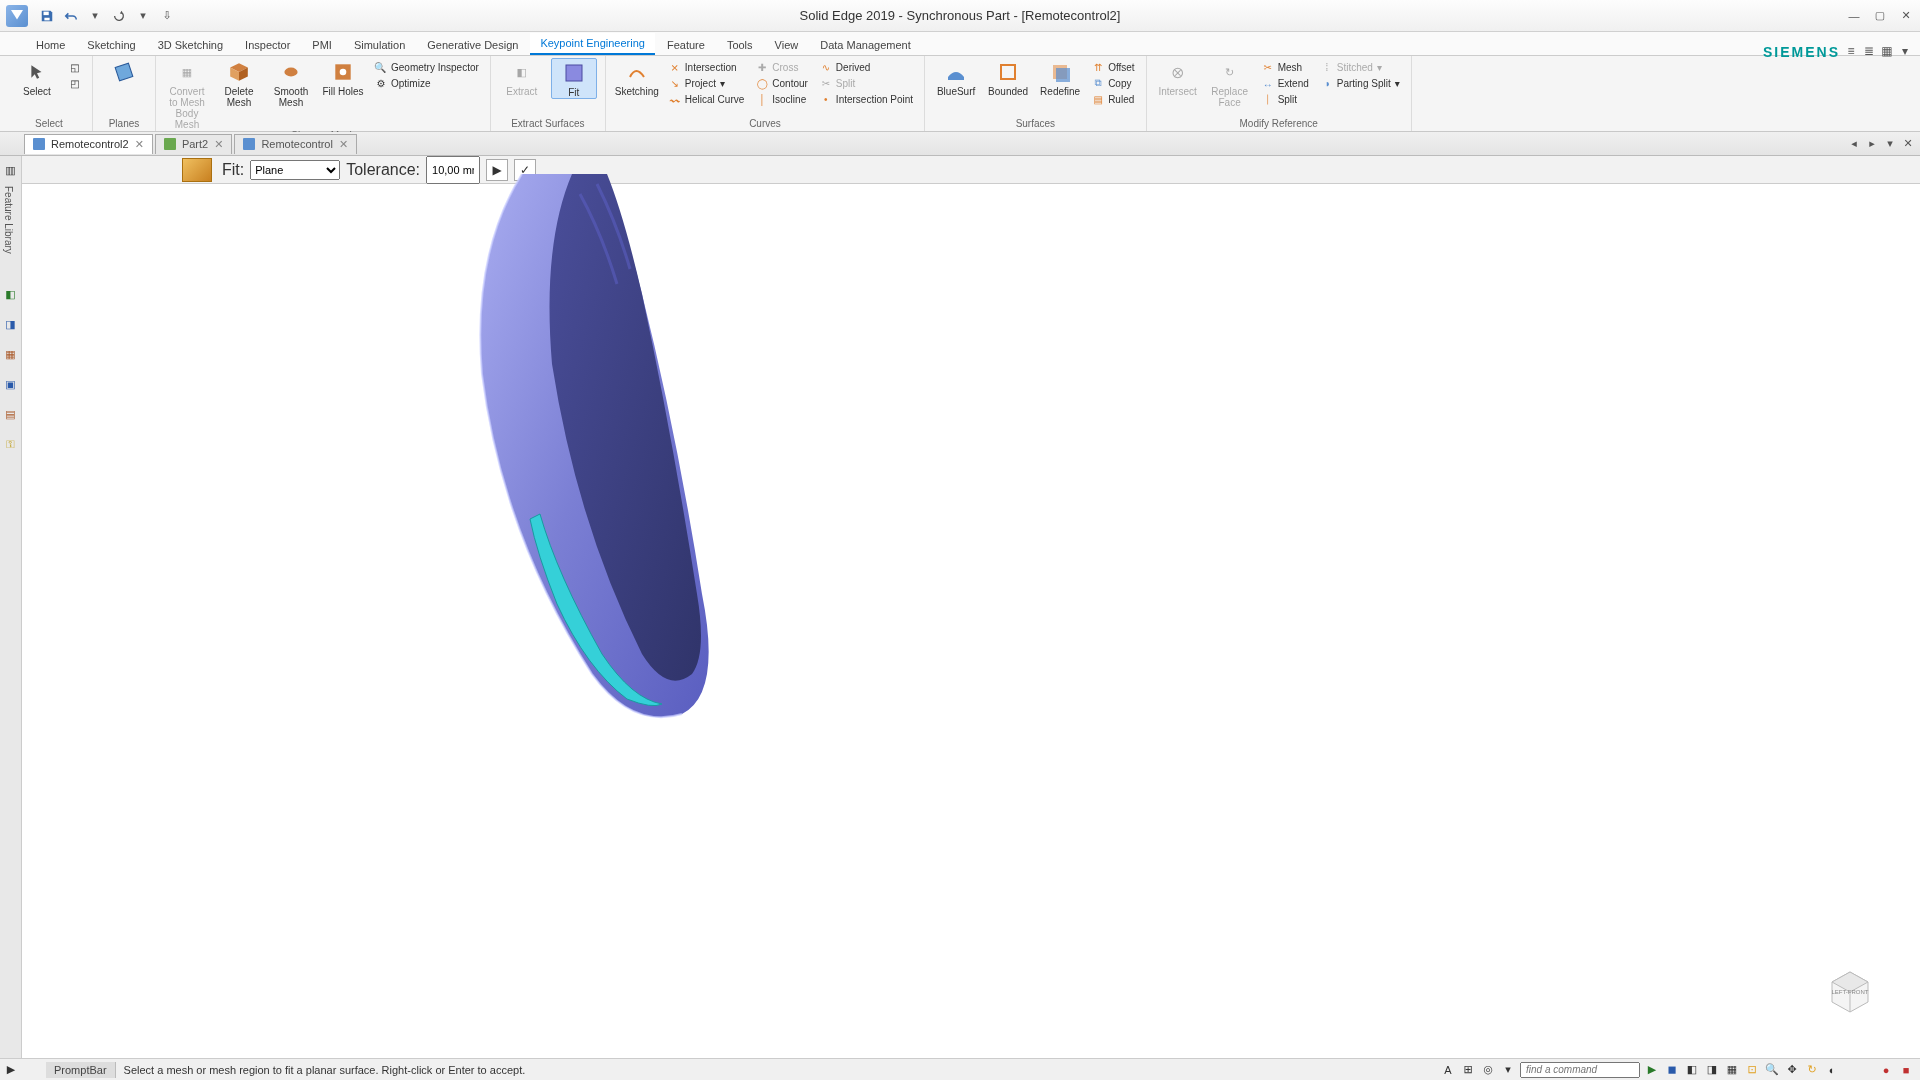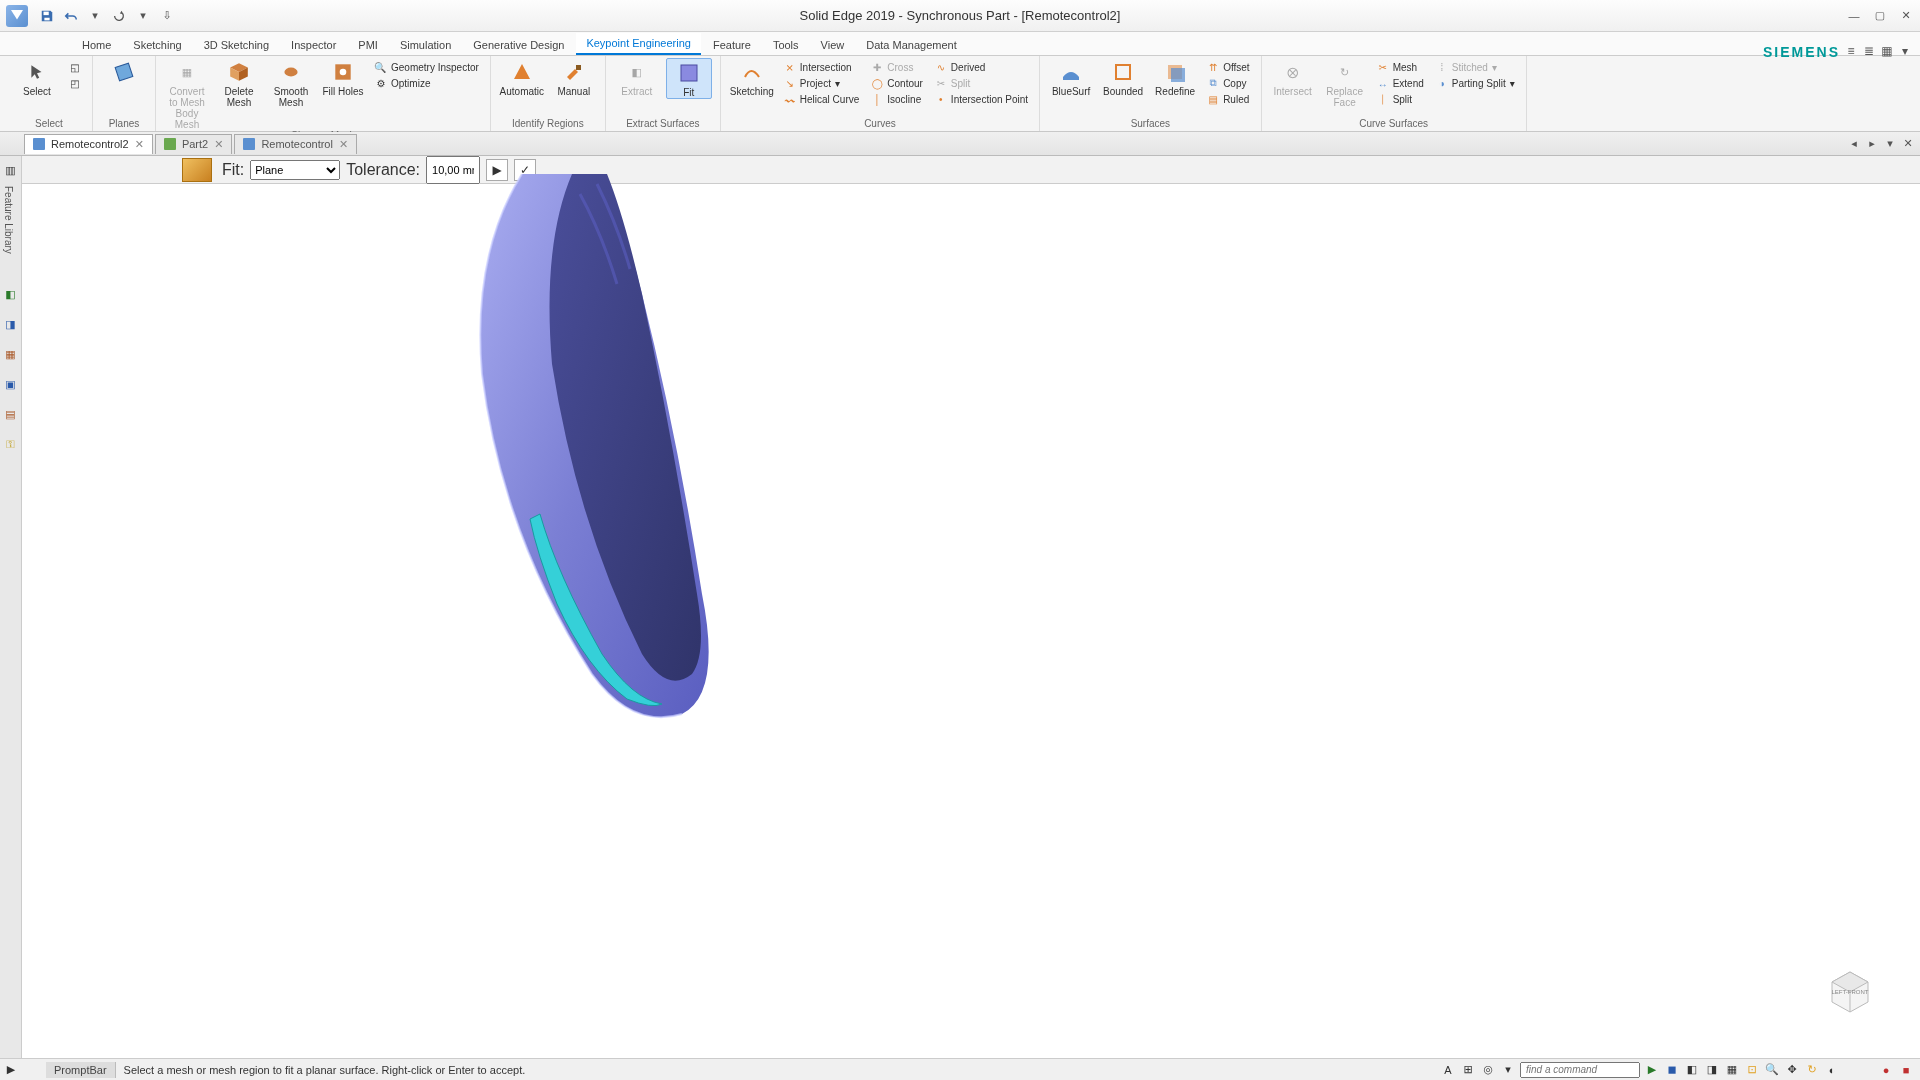--- a/index.html
+++ b/index.html
@@ -7,21 +7,21 @@
 
 .titlebar { height: 32px; background: linear-gradient(#fdfdfd,#f0f0f0); border-bottom:1px solid #d0d0d0; display:flex; align-items:center; position:relative; }
 .titlebar .app-icon { width:22px; height:22px; margin:0 6px; background:linear-gradient(135deg,#8ab4e8,#5a8fd0); border-radius:3px; display:flex; align-items:center; justify-content:center; }
 .titlebar .app-icon svg { fill:#fff; }
 .qat { display:flex; gap:6px; align-items:center; margin-left:4px; }
 .qat .qbtn { width:18px; height:18px; display:flex; align-items:center; justify-content:center; color:#555; }
 .titlebar .title { position:absolute; left:50%; transform:translateX(-50%); font-size:13px; color:#333; }
 .titlebar .wincontrols { margin-left:auto; display:flex; gap:10px; padding-right:6px; }
 .titlebar .wincontrols div { width:16px; height:16px; display:flex; align-items:center; justify-content:center; color:#555; cursor:pointer; }
 
-.ribbon-tabs { height:24px; display:flex; align-items:flex-end; padding-left:72px; background:#fafafa; border-bottom:1px solid #ccc; gap:2px; }
+.ribbon-tabs { height:24px; display:flex; align-items:flex-end; padding-left:26px; background:#fafafa; border-bottom:1px solid #ccc; gap:2px; }
 .ribbon-tabs .tab { padding:4px 10px; font-size:11px; color:#444; cursor:pointer; }
 .ribbon-tabs .tab.active { color:#0078d7; border-bottom:2px solid #0078d7; background:#fff; }
 .siemens-logo { position:absolute; right:80px; top:44px; font-weight:bold; color:#009999; font-size:14px; letter-spacing:2px; font-family:Arial,sans-serif;}
 .view-icons { position:absolute; right:8px; top:44px; display:flex; gap:4px; }
 .view-icons span { width:14px; height:14px; display:inline-flex; align-items:center; justify-content:center; color:#555; font-size:12px; }
 
 .ribbon { height:76px; background:#f5f5f5; border-bottom:1px solid #c8c8c8; display:flex; padding-left:6px; }
 .group { display:flex; flex-direction:column; padding:2px 8px 0 8px; border-right:1px solid #dcdcdc; }
 .group .buttons { display:flex; gap:6px; flex:1; align-items:flex-start; }
 .group .label { text-align:center; font-size:10px; color:#666; padding-bottom:2px; }
@@ -216,42 +216,20 @@
           </div>
         <div class="smbtn">
             <span class="dot">⚙</span>
             <span>Optimize</span>
           </div>
       </div>
     </div>
     <div class="label">Cleanup Mesh</div>
   </div>
 
-  <div class="group">
-    <div class="buttons">
-      <div class="bigbtn">
-        <div class="ico">
-            <svg width="22" height="22">
-              <polygon points="3,18 11,3 19,18" fill="#e08030"></polygon>
-            </svg>
-          </div>
-        <div class="txt">Automatic</div>
-      </div>
-      <div class="bigbtn">
-        <div class="ico">
-            <svg width="22" height="22">
-              <path fill="#e08030" d="M4 16l8-8 3 3-8 8z"></path>
-              <rect x="13" y="4" width="5" height="5" fill="#8a5a20"></rect>
-            </svg>
-          </div>
-        <div class="txt">Manual</div>
-      </div>
-    </div>
-    <div class="label">Identify Regions</div>
-  </div>
 
   <div class="group">
     <div class="buttons">
       <div class="bigbtn disabled">
         <div class="ico">◧</div>
         <div class="txt">Extract</div>
       </div>
       <div class="bigbtn active">
         <div class="ico">
             <svg width="22" height="22">
@@ -384,21 +362,21 @@
         <div class="smbtn">
             <span class="dot" style="color:#e08030">｜</span>
             <span>Split</span>
           </div>
       </div>
       <div class="col">
         <div class="smbtn disabled"><span class="dot">⁞</span><span>Stitched</span> ▾</div>
         <div class="smbtn"><span class="dot" style="color:#5a8fd0">◑</span><span>Parting Split</span> ▾</div>
       </div>
     </div>
-    <div class="label">Curve Surfaces</div>
+    <div class="label">Modify Reference</div>
   </div>
 </div>
 
 <div class="tabstrip">
   <div class="doc-tab">
     <span class="tico"></span>
     <span>Remotecontrol2</span>
     <span class="close">✕</span>
   </div>
   <div class="doc-tab inactive">

